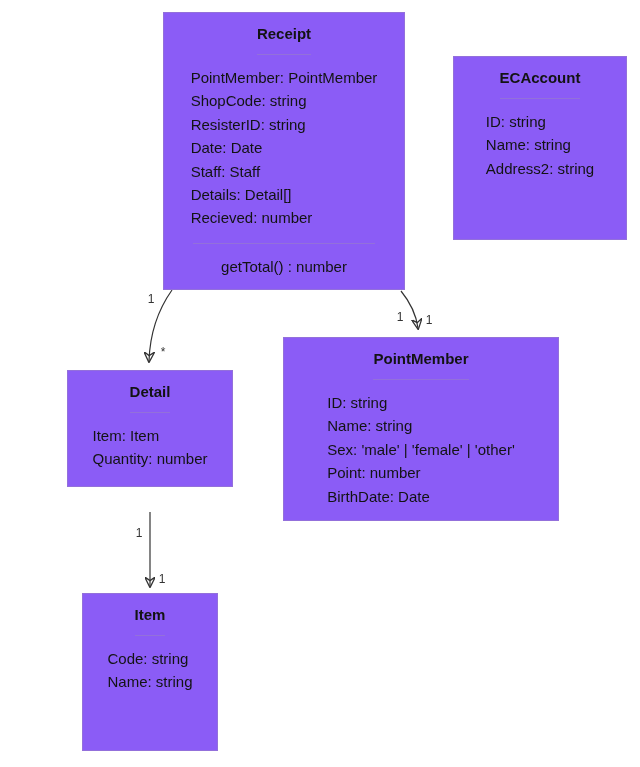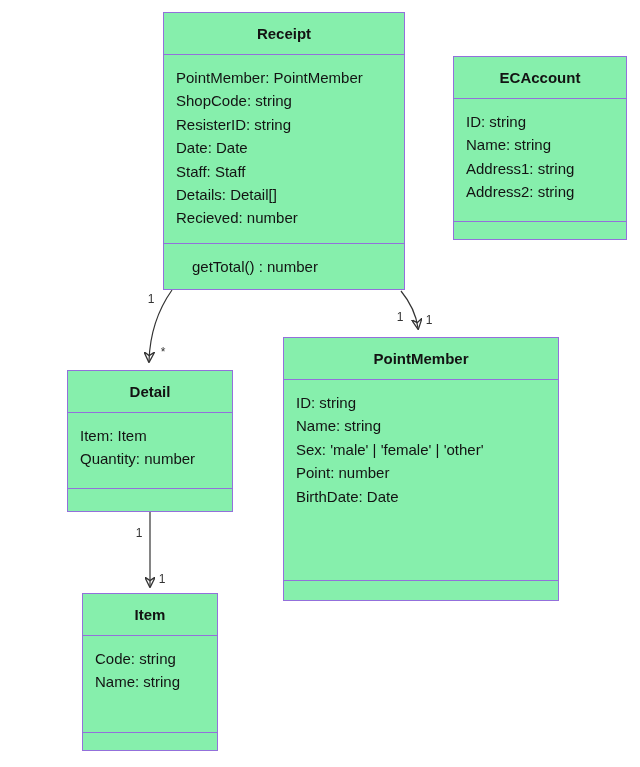--- a/index.html
+++ b/index.html
@@ -7,26 +7,27 @@
   body { font-family: "Liberation Sans", sans-serif; }
   .canvas {
     position: relative;
     width: 640px;
     height: 767px;
     background: #ffffff;
     overflow: hidden;
   }
   .class-box {
     position: absolute;
-    background: #86efac;
+    background: #8b5cf6;
     border: 1.3px solid #9370DB;
     display: flex;
     flex-direction: column;
     color: #131313;
     font-size: 15px;
+    align-items: center;
   }
   .class-title {
     height: 42px;
     flex: 0 0 auto;
     display: flex;
     align-items: center;
     justify-content: center;
     font-weight: bold;
     border-bottom: 1px solid #9370DB;
   }
@@ -100,36 +101,35 @@
     <div class="class-methods">
       <div class="member-row">getTotal() : number</div>
     </div>
   </div>
 
   <div class="class-box" style="left:453px; top:56px; width:174px; height:184px;">
     <div class="class-title">ECAccount</div>
     <div class="class-attrs">
       <div class="member-row">ID: string</div>
       <div class="member-row">Name: string</div>
-      <div class="member-row">Address1: string</div>
       <div class="member-row">Address2: string</div>
     </div>
     <div class="class-methods empty" style="height:18px;"></div>
   </div>
 
-  <div class="class-box" style="left:67px; top:370px; width:166px; height:142px;">
+  <div class="class-box" style="left:67px; top:370px; width:166px; height:117px;">
     <div class="class-title">Detail</div>
     <div class="class-attrs">
       <div class="member-row">Item: Item</div>
       <div class="member-row">Quantity: number</div>
     </div>
     <div class="class-methods empty" style="height:23px;"></div>
   </div>
 
-  <div class="class-box" style="left:283px; top:337px; width:276px; height:264px;">
+  <div class="class-box" style="left:283px; top:337px; width:276px; height:184px;">
     <div class="class-title">PointMember</div>
     <div class="class-attrs">
       <div class="member-row">ID: string</div>
       <div class="member-row">Name: string</div>
       <div class="member-row">Sex: 'male' | 'female' | 'other'</div>
       <div class="member-row">Point: number</div>
       <div class="member-row">BirthDate: Date</div>
     </div>
     <div class="class-methods empty" style="height:20px;"></div>
   </div>

